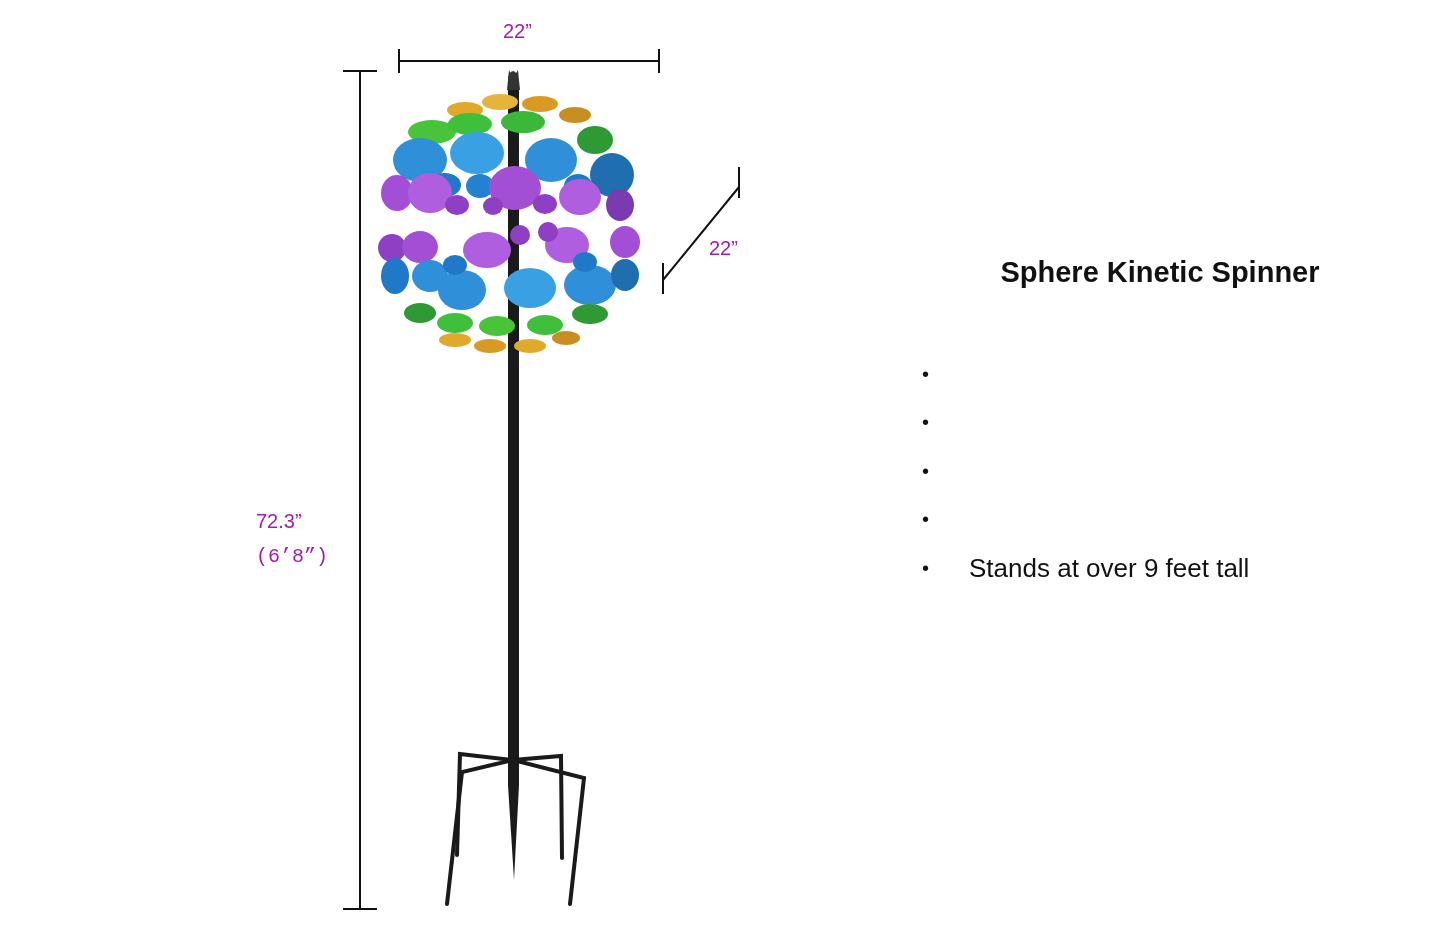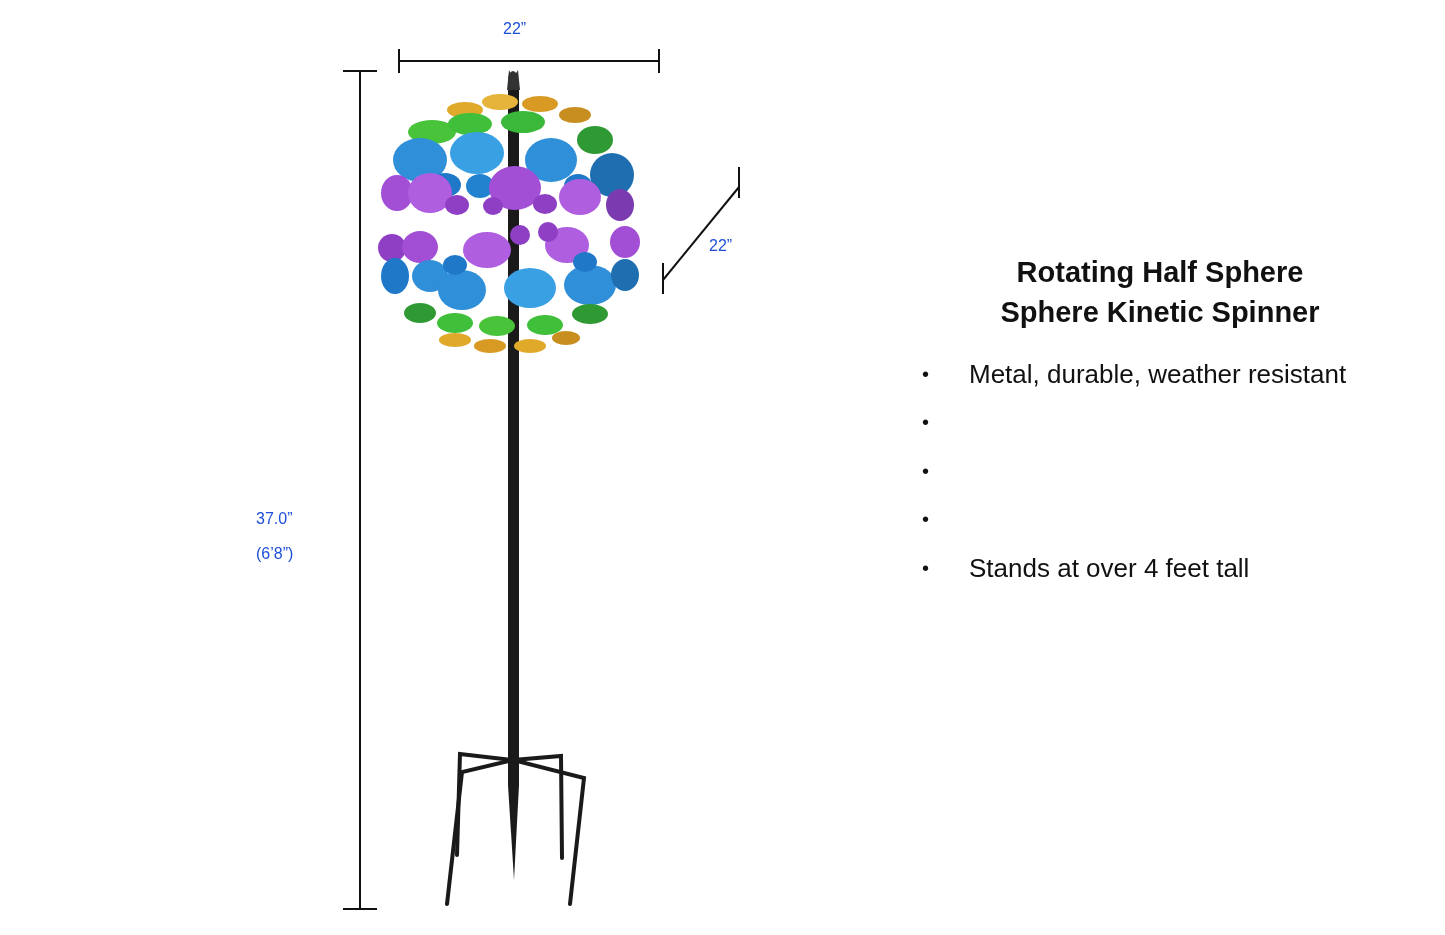--- a/index.html
+++ b/index.html
@@ -1,18 +1,18 @@
 <!DOCTYPE html>
 <html><head>
   <meta charset="utf-8">
   <style>
     html, body { margin:0; padding:0; background:#ffffff; }
     body { width:1445px; height:935px; position:relative; overflow:hidden; font-family:"Liberation Sans", sans-serif; color:#111; }
     .abs { position:absolute; }
-    .dim-label { font-size:16px; color:#1d4ed8; }
+    .dim-label { font-size:20px; color:#a21caf; }
     .title { position:absolute; left:900px; top:252px; width:520px; text-align:center; font-weight:bold; font-size:29px; line-height:40px; color:#111; }
     .features { position:absolute; left:918px; top:350px; margin:0; padding:0; list-style:none; }
     .features li { display:flex; align-items:center; height:48.5px; font-size:26px; color:#111; }
     .features .bullet { width:47px; font-size:20px; padding-left:4px; }
     svg { position:absolute; left:0; top:0; }
   </style>
 </head>
 <body>
 
 <svg width="1445" height="935">
@@ -103,39 +103,37 @@
 
     <ellipse cx="455" cy="340" rx="16" ry="7" fill="#e0a92a"></ellipse>
     <ellipse cx="490" cy="346" rx="16" ry="7" fill="#d89a22"></ellipse>
     <ellipse cx="530" cy="346" rx="16" ry="7" fill="#e0a92a"></ellipse>
     <ellipse cx="566" cy="338" rx="14" ry="7" fill="#c98e20"></ellipse>
   </g>
 </svg>
 
 <div class="abs dim-label" style="left:503px; top:20px;">22”</div>
 <div class="abs dim-label" style="left:709px; top:237px;">22”</div>
-<div class="abs dim-label" style="left:256px; top:510px;">37.0”</div>
-<div class="abs dim-label" style="left:256px; top:545px;">(6’8”)</div>
+<div class="abs dim-label" style="left:256px; top:510px;">72.3”</div>
+<div class="abs dim-label" style="left:256px; top:545px;font-family:Liberation Mono, monospace;">(6’8”)</div>
 
 <div class="title">
-  <div>Rotating Half Sphere</div>
   <div>Sphere Kinetic Spinner</div>
 </div>
 
 <ul class="features">
   <li>
       <span class="bullet">•</span>
-      <span>Metal, durable, weather resistant</span>
     </li>
   <li>
       <span class="bullet">•</span>
     </li>
   <li>
       <span class="bullet">•</span>
     </li>
   <li>
       <span class="bullet">•</span>
     </li>
   <li>
       <span class="bullet">•</span>
-      <span>Stands at over 4 feet tall</span>
+      <span>Stands at over 9 feet tall</span>
     </li>
 </ul>
 
 </body></html>

